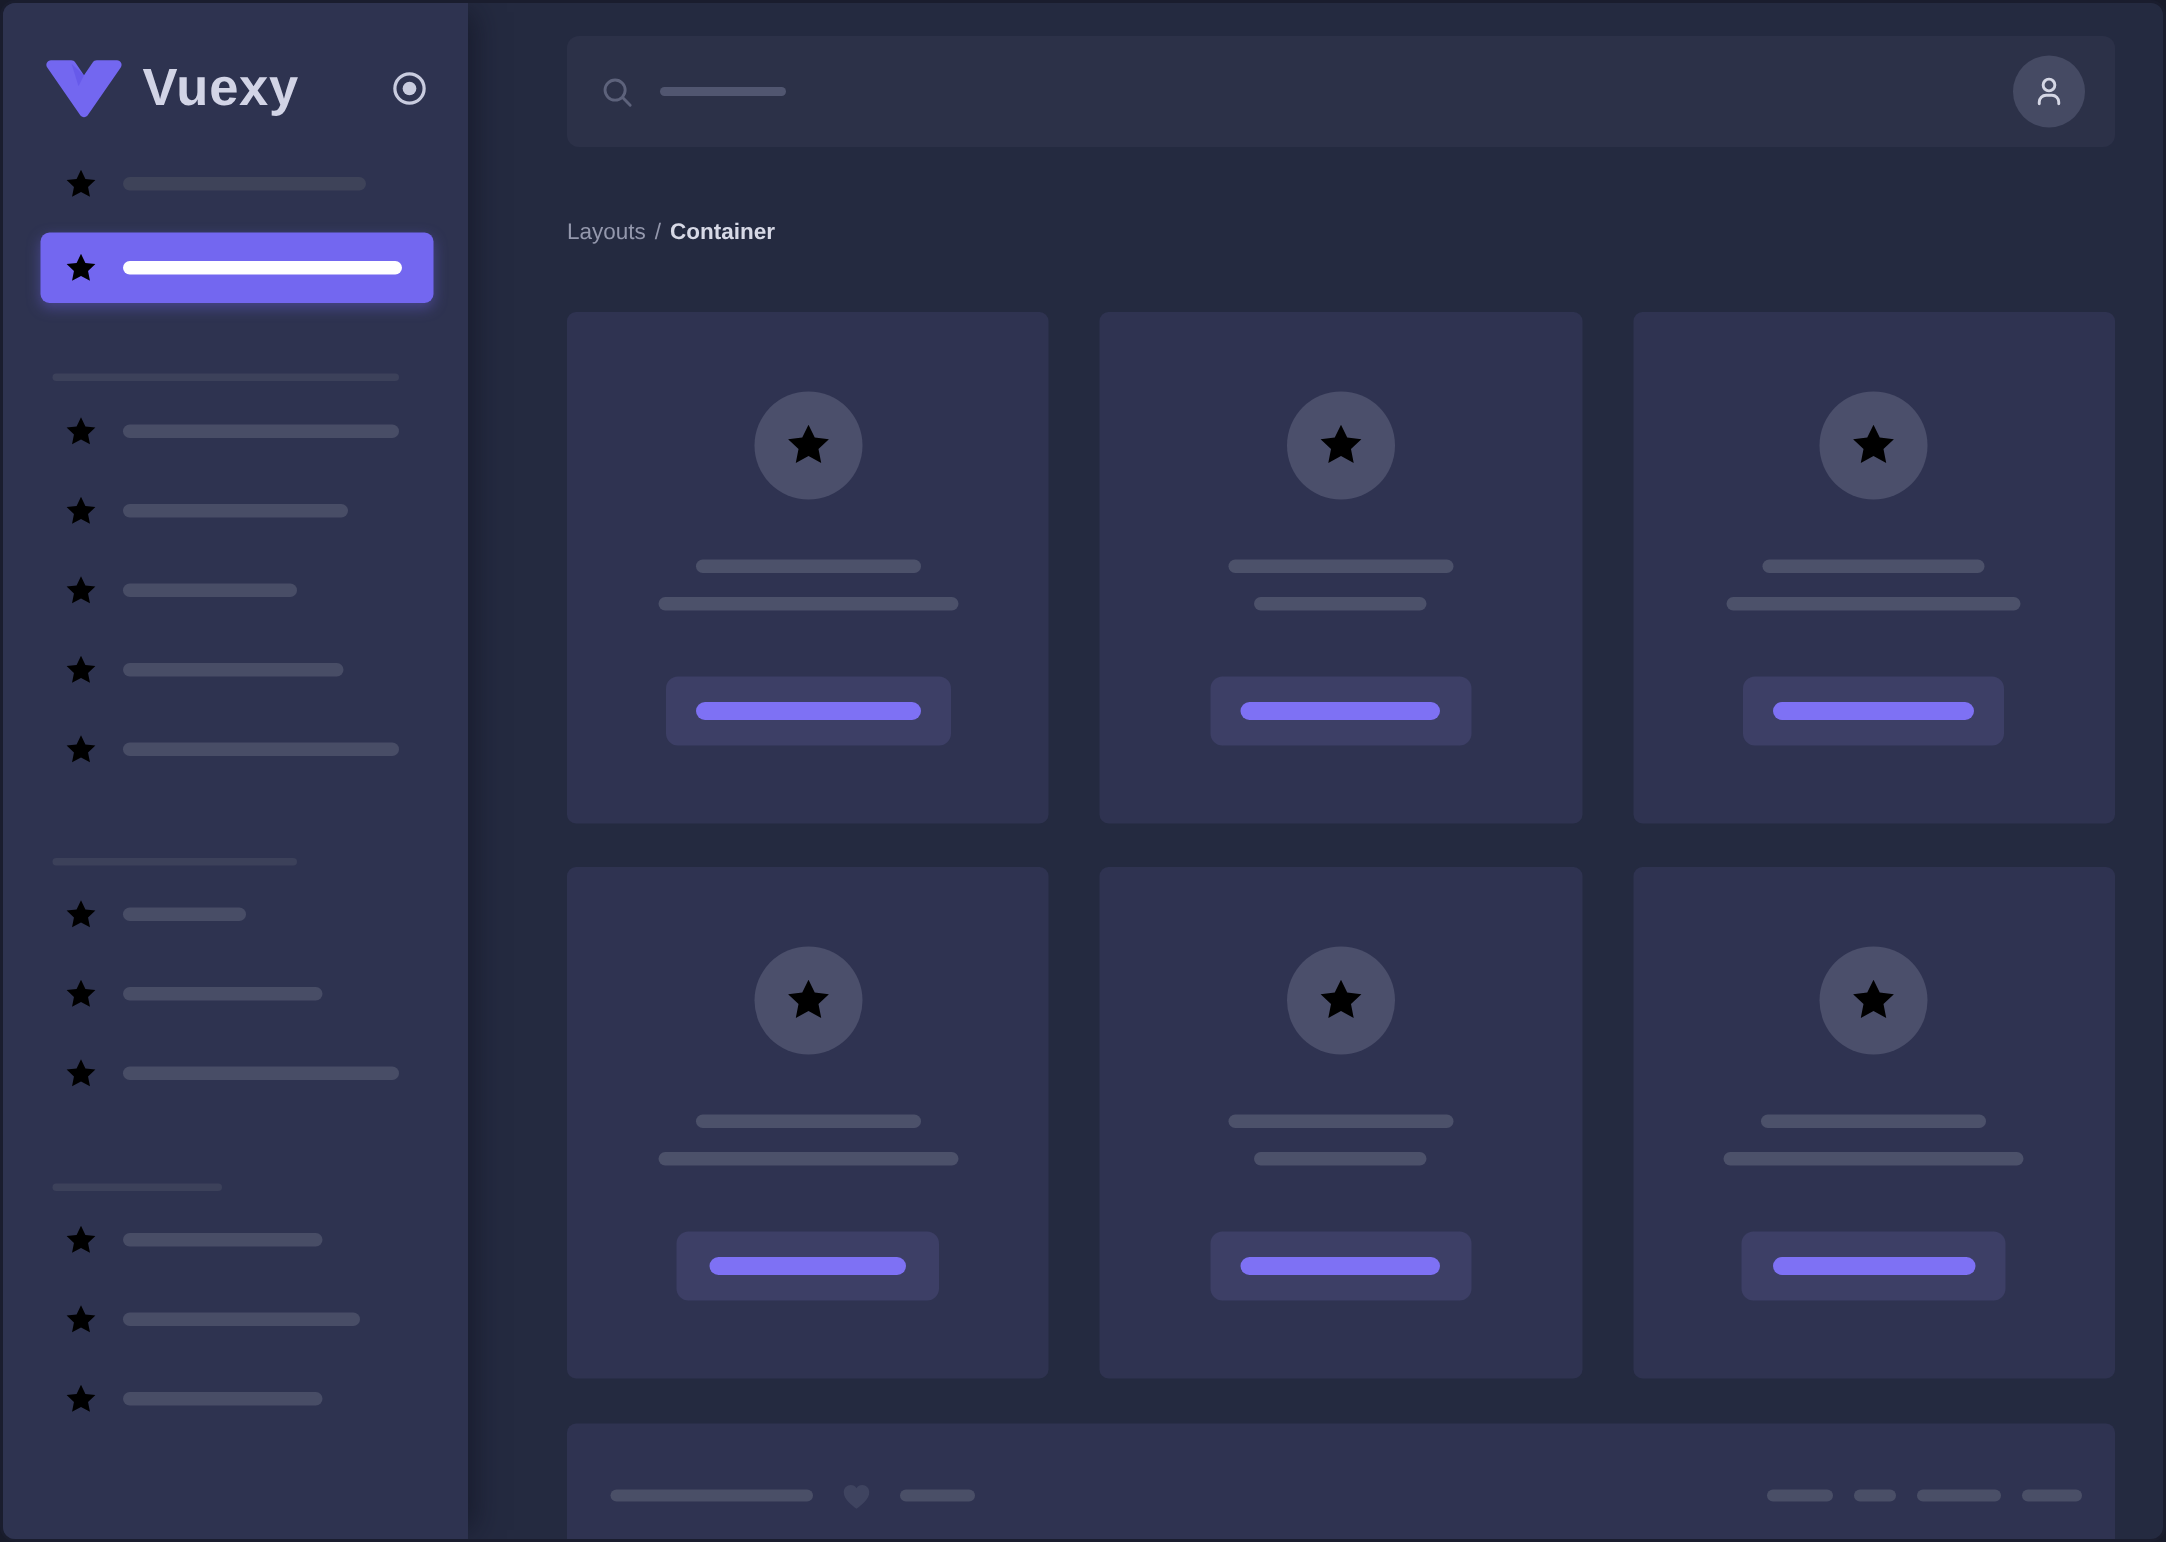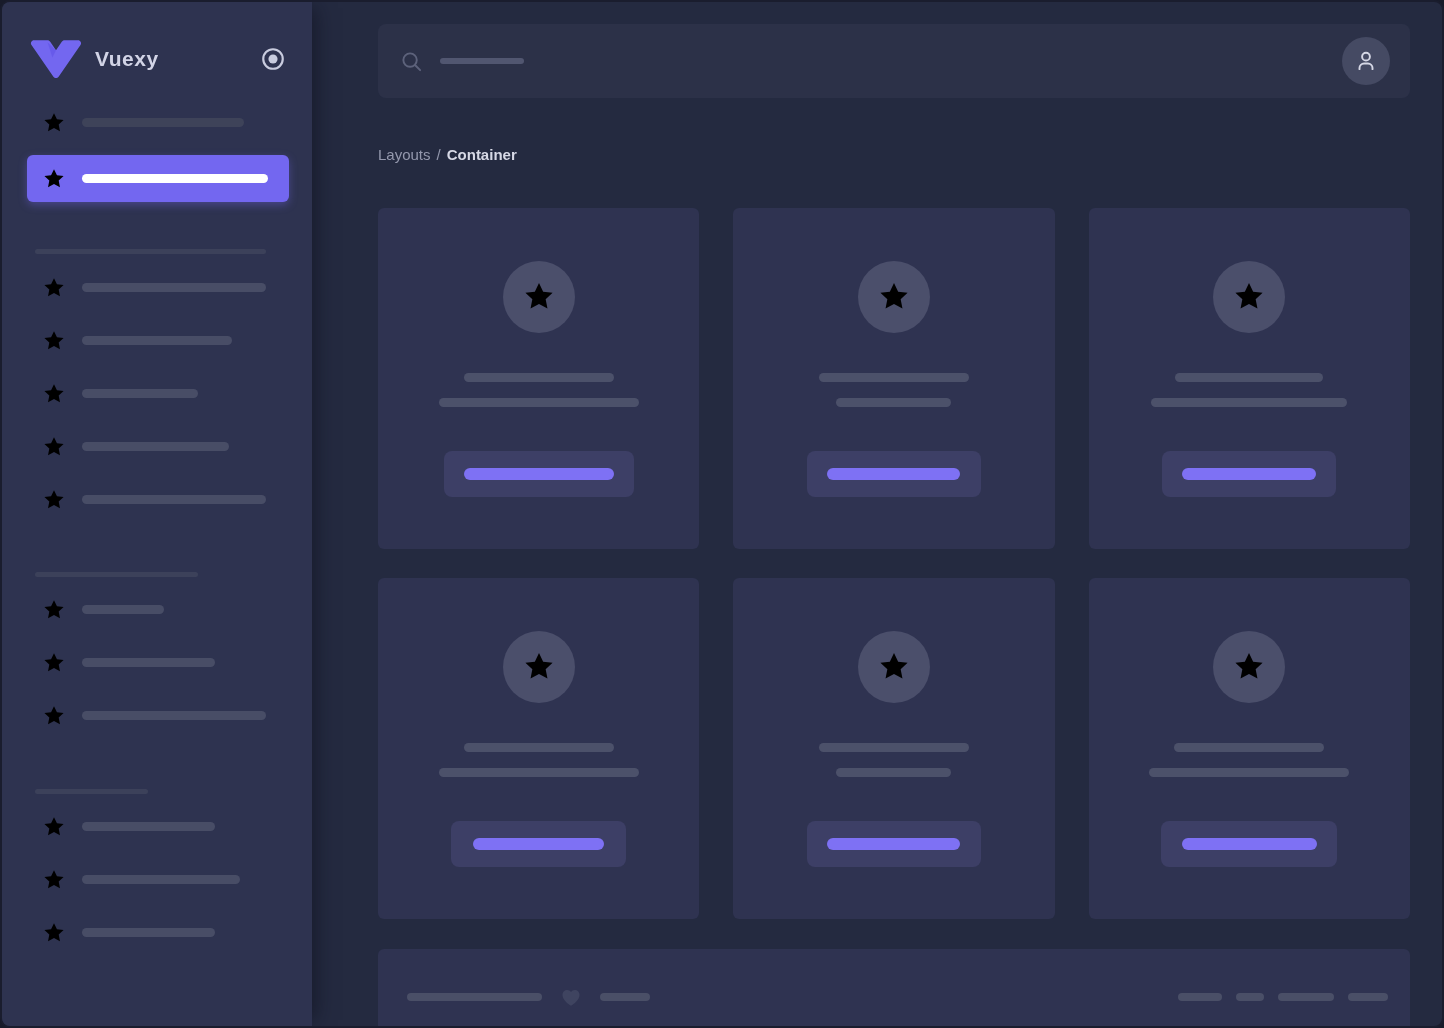--- a/index.html
+++ b/index.html
@@ -14,21 +14,21 @@
     background:#242a40;display:flex;
   }
 
   
   .sidebar{
     width:310px;flex:none;background:#2e3350;position:relative;z-index:2;
     box-shadow:10px 0 18px -6px rgba(13,15,27,.55);
   }
   .logo-row{display:flex;align-items:center;height:114px;padding:0 26px 0 28px;box-sizing:border-box;}
   .logo-mark svg{width:52px;height:44px;display:block;}
-  .app-title{margin-left:13px;font-size:21px;font-weight:700;color:#d2d4e6;letter-spacing:.5px;}
+  .app-title{margin-left:13px;font-size:35px;font-weight:700;color:#d2d4e6;letter-spacing:.5px;}
   .pin-toggle{margin-left:auto;width:26px;height:26px;cursor:pointer;}
   .pin-toggle svg{width:26px;height:26px;display:block;}
 
   .nav{margin-top:-20px;}
   .s-item{display:flex;align-items:center;height:53px;padding-left:40px;box-sizing:border-box;}
   .s-item .star{width:24px;height:24px;flex:none;}
   .s-bar{height:9px;border-radius:5px;background:#484d66;margin-left:16px;}
   .s-item.dim .s-bar{background:#3e4359;}
   .s-item.active{
     height:47px;margin:6px 23px 0 25px;padding-left:15px;

